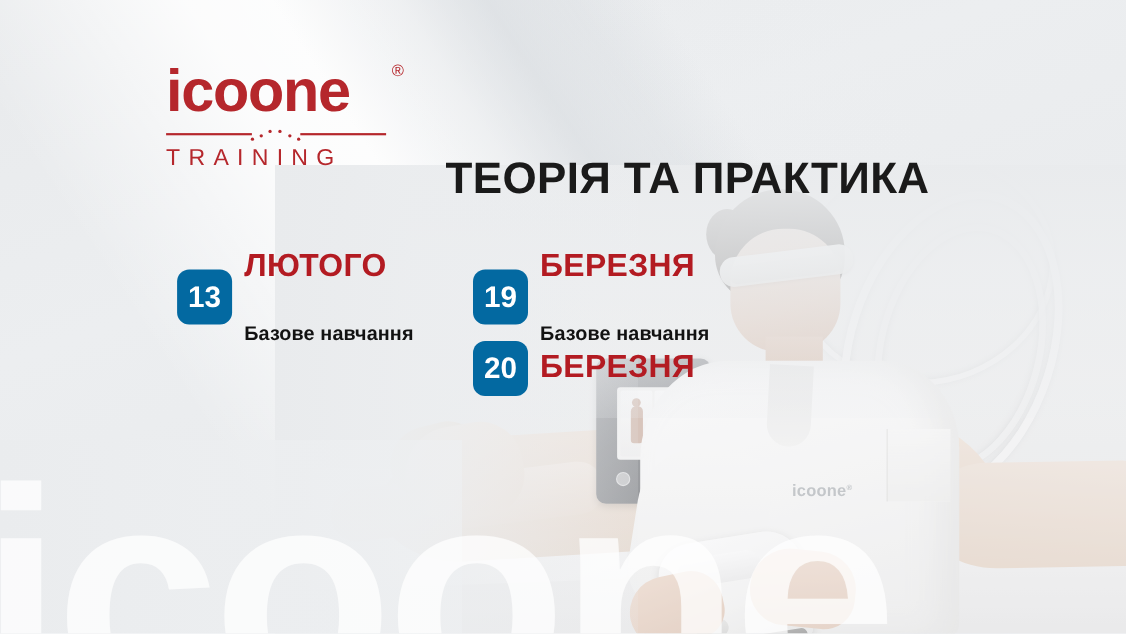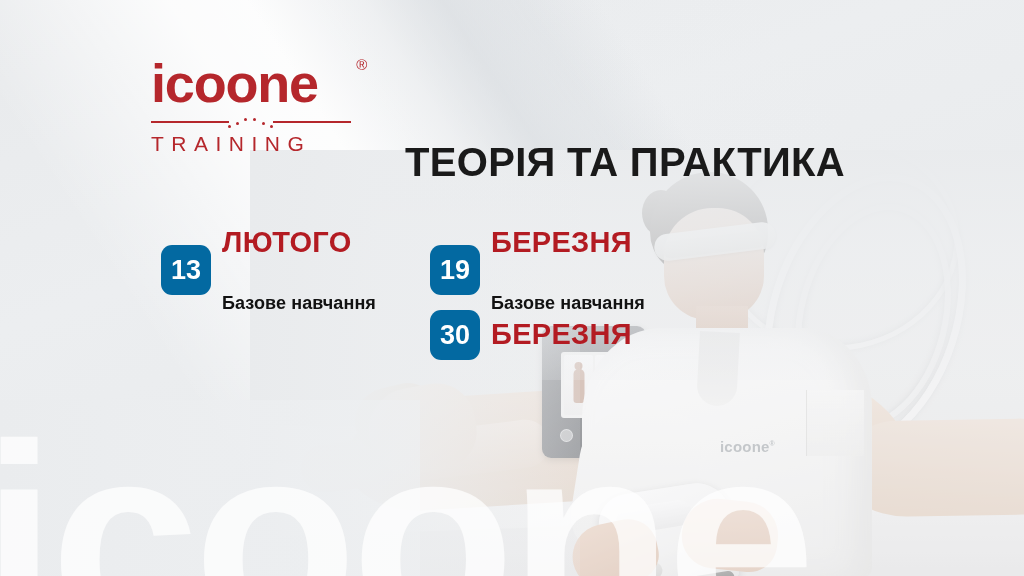--- a/index.html
+++ b/index.html
@@ -518,19 +518,19 @@
 
   <div class="date-item pos-2">
     <div class="date-badge">19</div>
     <div class="date-text">
       <div class="date-month">БЕРЕЗНЯ</div>
       <div class="date-desc">Базове навчання</div>
     </div>
   </div>
 
   <div class="date-item pos-3">
-    <div class="date-badge">30</div>
+    <div class="date-badge">20</div>
     <div class="date-text">
       <div class="date-month">БЕРЕЗНЯ</div>
     </div>
   </div>
 
 </div>
 
 </body></html>

